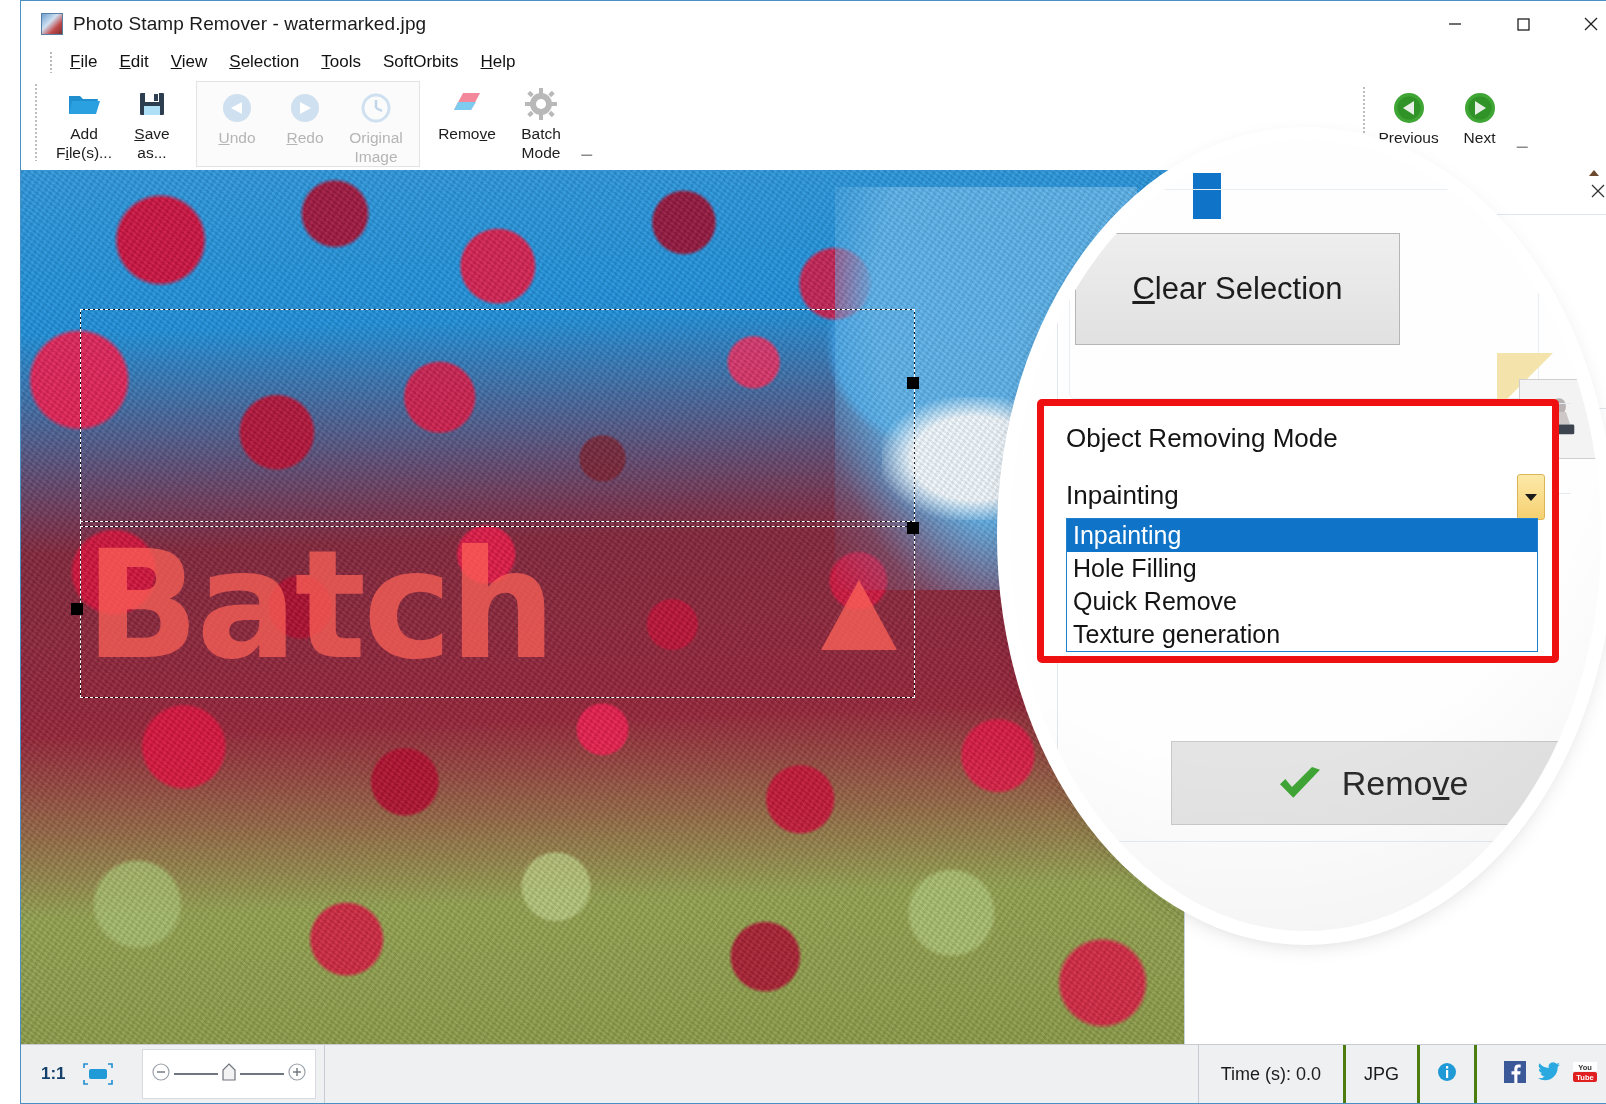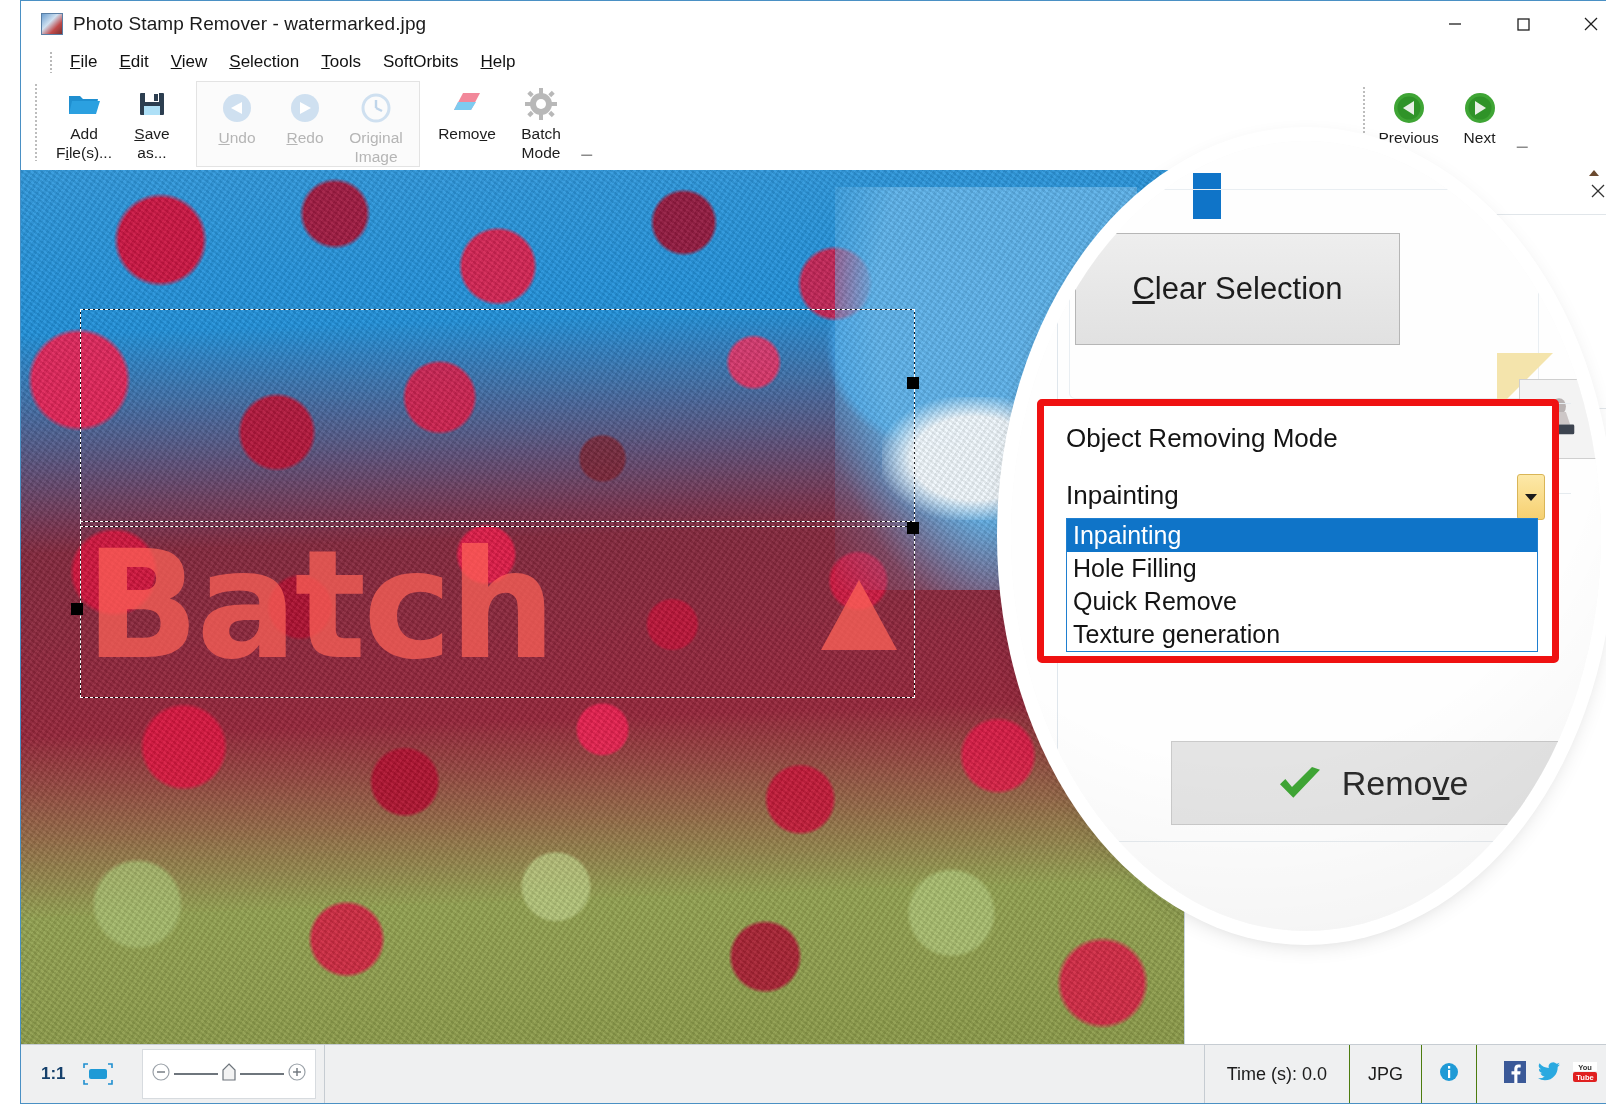--- a/index.html
+++ b/index.html
@@ -389,21 +389,21 @@
   .status-bar {
     position: absolute; left: 0; bottom: 0;
     width: 1604px; height: 59px;
     background: #eff0f1;
     border-top: 1px solid #c6ccd2;
     display: flex; align-items: center;
   }
   .sb-cell {
     height: 59px; display: flex; align-items: center;
     padding: 0 13px;
-    border-right: 1px solid #4d7c0f;
+    border-right: 3px solid #4d7c0f;
     font-size: 18px; color: #1c1c1c;
     white-space: nowrap;
   }
   .sb-cell.noborder { border-right: none; }
   .zoom-ratio { font-weight: bold; font-size: 17px; color: #15406b; }
   .fit-icon {
     width: 34px; height: 24px;
     display: flex; align-items: center; justify-content: center;
   }
   .zoom-slider-cell {

